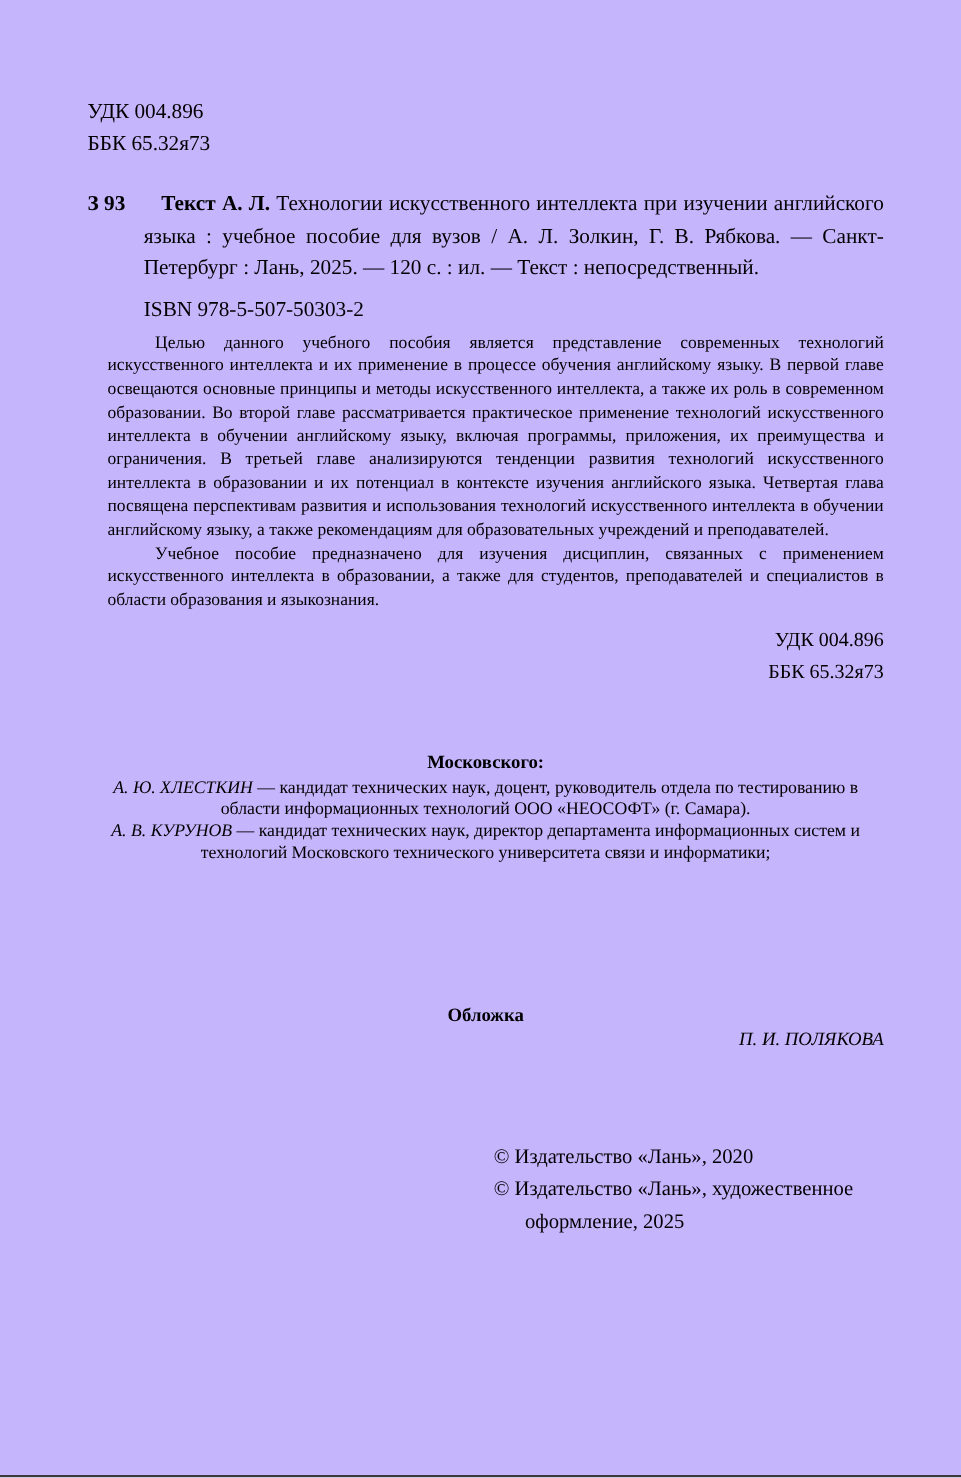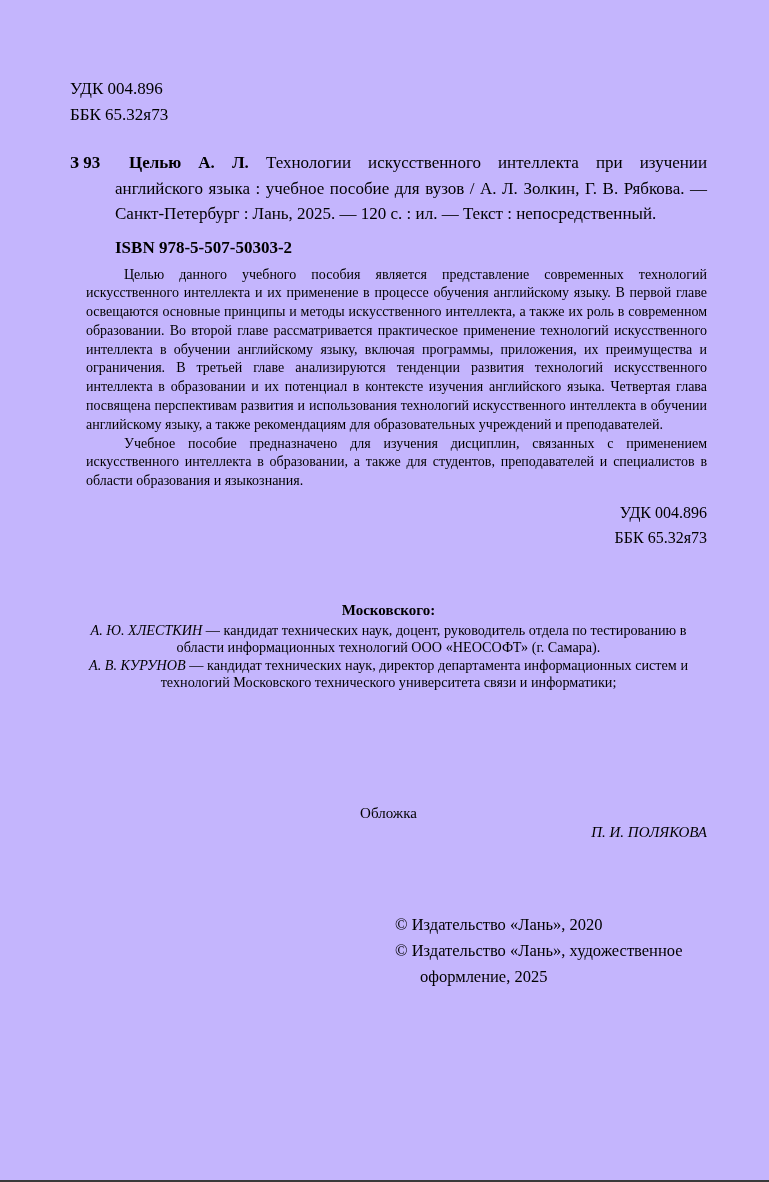--- a/index.html
+++ b/index.html
@@ -33,21 +33,21 @@
     flex: 1;
     text-align: justify;
     text-indent: 14px;
   }
   .catalog-body b { font-weight: bold; }
   
   .isbn {
     margin-top: 10px;
     margin-left: 45px;
     font-size: 17px;
-    font-weight: bold;
+    font-weight: normal;
     line-height: 22px;
   }
   
   .annotation {
     margin-top: 7px;
     margin-left: 16px;
     font-size: 14px;
     line-height: 18.8px;
     text-align: justify;
   }
@@ -73,21 +73,21 @@
   }
   .reviewer { margin: 0 2px; }
   .reviewer .rev-name { font-style: italic; }
   
   .cover {
     margin-top: 112px;
     text-align: center;
     font-size: 15px;
     line-height: 19px;
   }
-  .cover-heading { font-weight: normal; }
+  .cover-heading { font-weight: bold; }
   .cover-name { font-style: italic; text-align: right; }
   
   .copyright {
     margin-top: 70px;
     margin-left: 325px;
     width: 300px;
     font-size: 16.5px;
     line-height: 26px;
   }
   .copyright p {
@@ -108,21 +108,21 @@
 <div class="page">
 
   <div class="top-codes">
     <div>УДК 004.896</div>
     <div>ББК 65.32я73</div>
   </div>
 
   <div class="catalog">
     <div class="catalog-code">З 93</div>
     <div class="catalog-body">
-      <b>Целью А. Л.</b>
+      <b>Текст А. Л.</b>
       <span>Технологии искусственного интеллекта при изучении английского языка : учебное пособие для вузов / А. Л. Золкин, Г. В. Рябкова. — Санкт-Петербург : Лань, 2025. — 120 с. : ил. — Текст : непосредственный.</span>
     </div>
   </div>
 
   <div class="isbn">ISBN 978-5-507-50303-2</div>
 
   <div class="annotation">
     <p>Целью данного учебного пособия является представление современных технологий искусственного интеллекта и их применение в процессе обучения английскому языку. В первой главе освещаются основные принципы и методы искусственного интеллекта, а также их роль в современном образовании. Во второй главе рассматривается практическое применение технологий искусственного интеллекта в обучении английскому языку, включая программы, приложения, их преимущества и ограничения. В третьей главе анализируются тенденции развития технологий искусственного интеллекта в образовании и их потенциал в контексте изучения английского языка. Четвертая глава посвящена перспективам развития и использования технологий искусственного интеллекта в обучении английскому языку, а также рекомендациям для образовательных учреждений и преподавателей.</p>
     <p>Учебное пособие предназначено для изучения дисциплин, связанных с применением искусственного интеллекта в образовании, а также для студентов, преподавателей и специалистов в области образования и языкознания.</p>
   </div>

